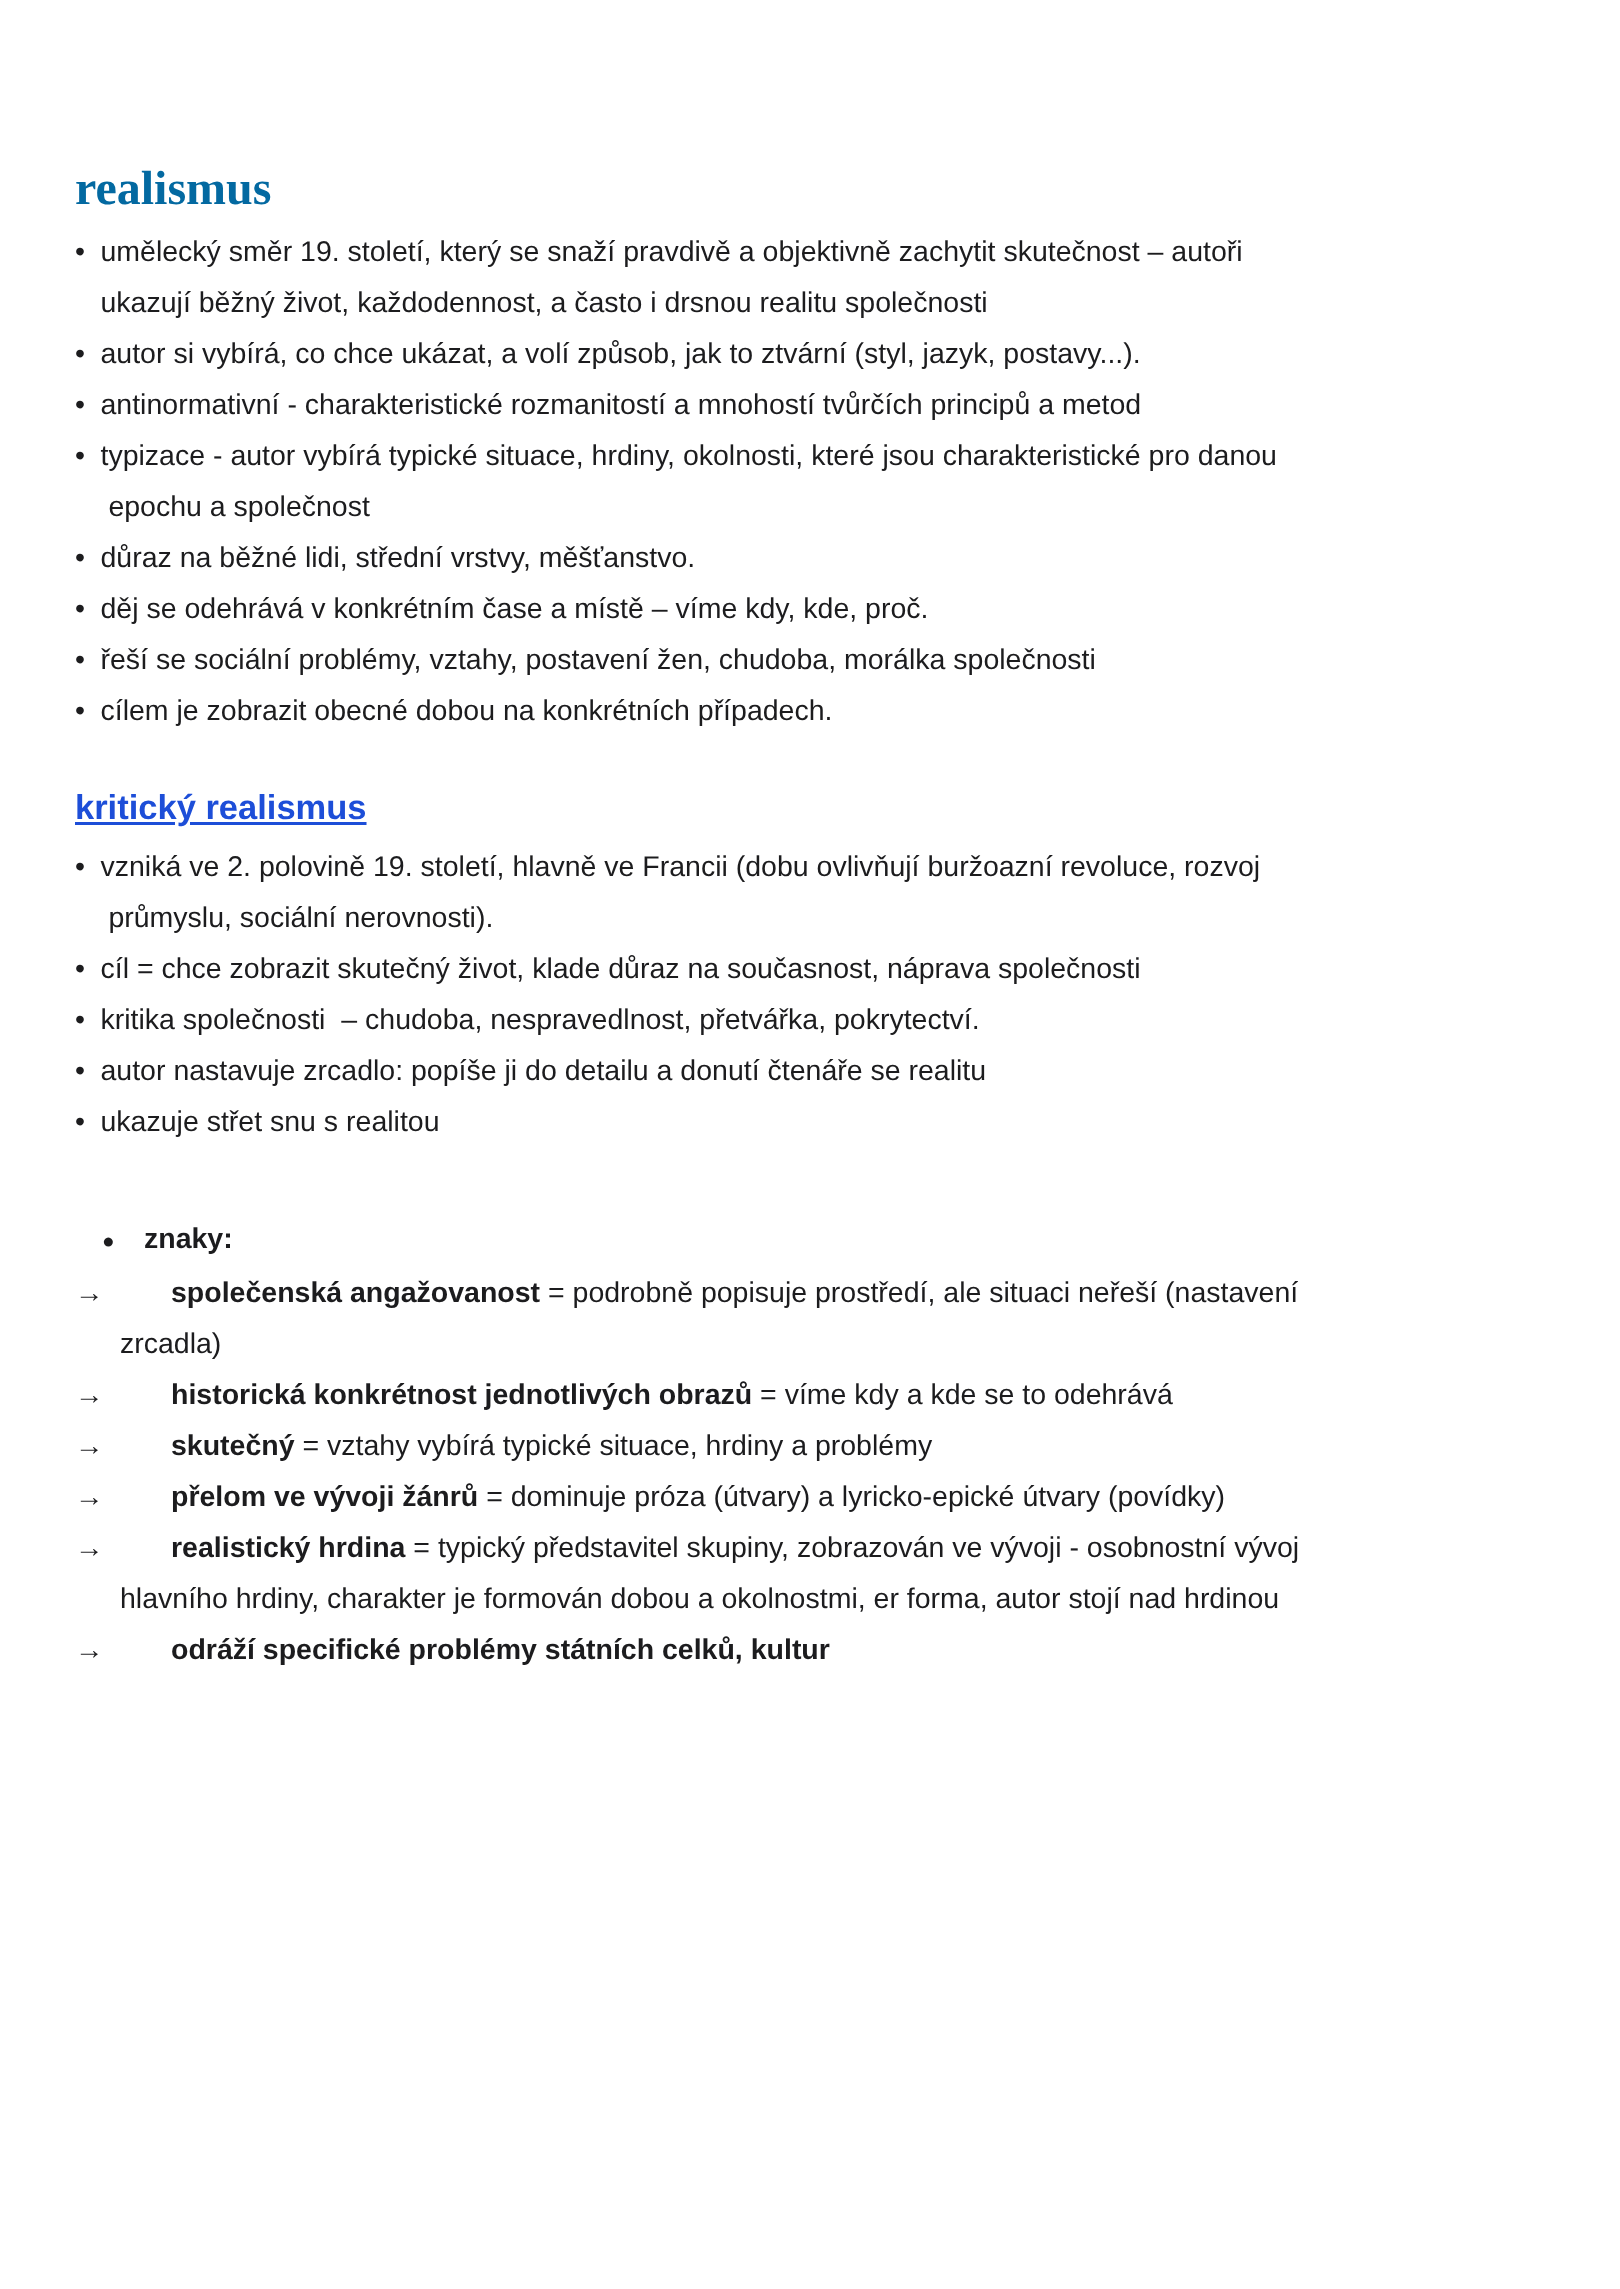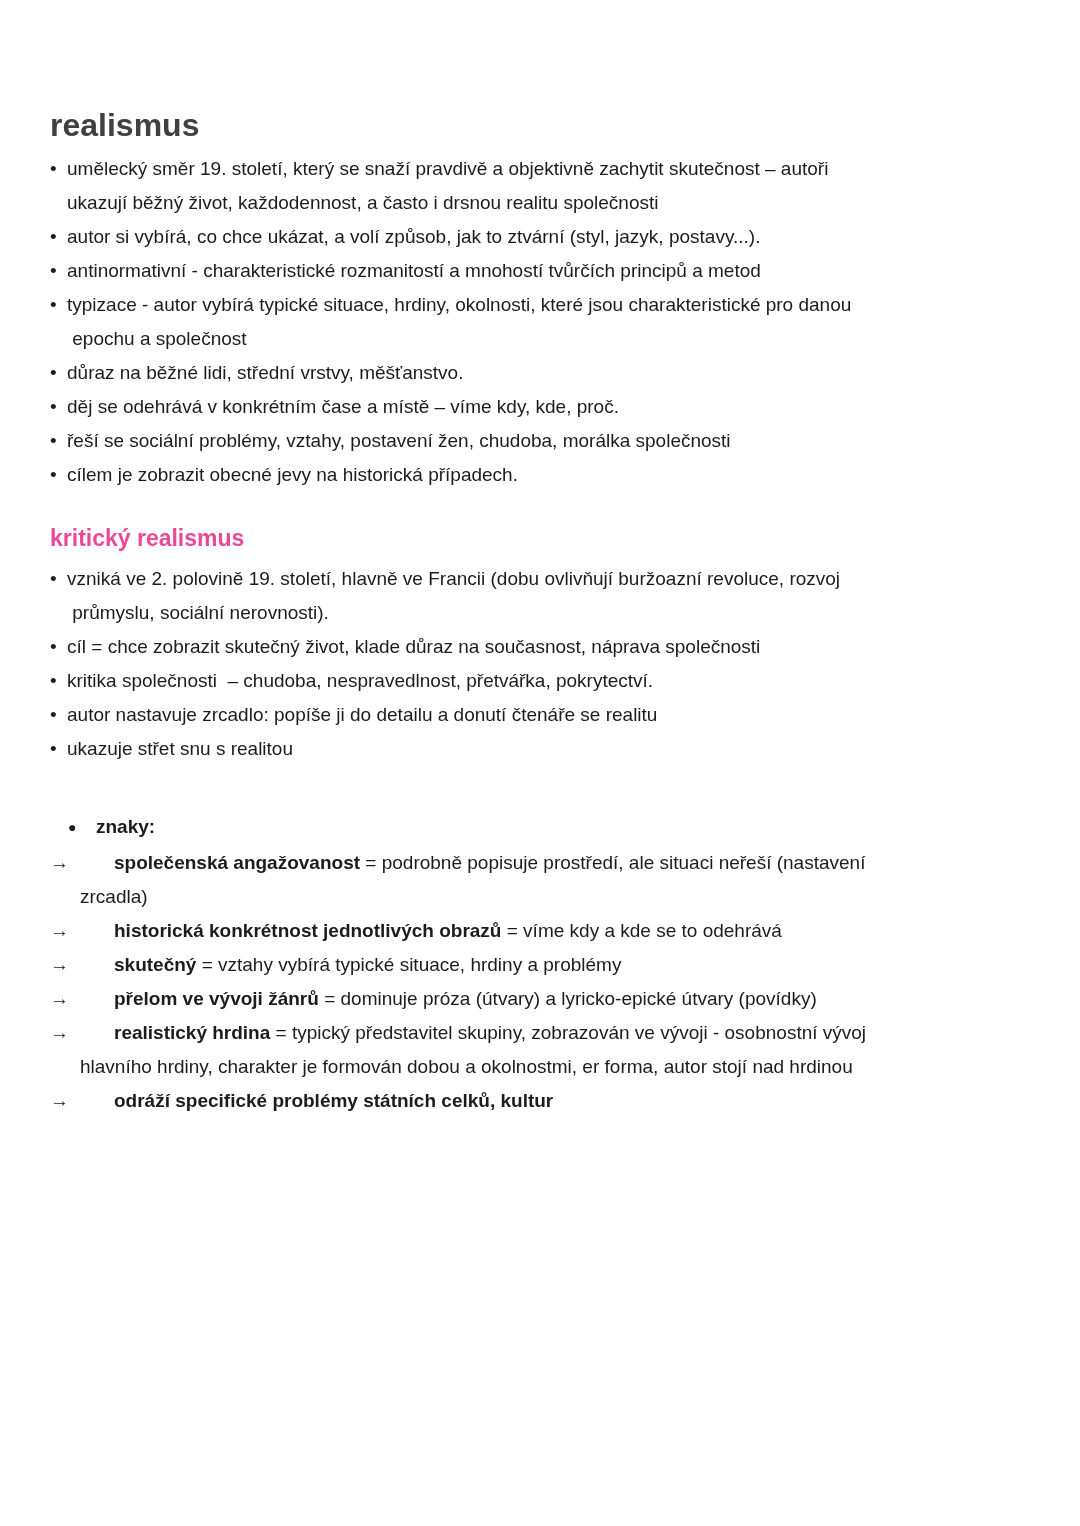--- a/index.html
+++ b/index.html
@@ -9,31 +9,33 @@
     height: 1526px;
     font-family: "Liberation Sans", "DejaVu Sans", sans-serif;
     color: #1c1c1e;
     overflow: hidden;
   }
   .page { padding: 106px 50px 0 50px; }
 
   h1.doc-title {
     font-size: 32px;
     font-weight: 700;
-    color: #404040;
+    color: #0369a1;
     margin-bottom: 8px;
     line-height: 1.2;
+    font-family: Liberation Serif, serif;
   }
   h2.section-title {
     font-size: 23px;
     font-weight: 700;
-    color: #ec4899;
+    color: #1d4ed8;
     margin-top: 32px;
     margin-bottom: 8px;
     line-height: 1.3;
+    text-decoration: underline;
   }
 
   ul { list-style: none; }
   li.row {
     display: flex;
     font-size: 19px;
     line-height: 34px;
   }
   .marker {
     flex: 0 0 17px;
@@ -99,21 +101,21 @@
     <li class="row">
       <span class="marker">•</span>
       <span class="li-text">děj se odehrává v konkrétním čase a místě – víme kdy, kde, proč.</span>
     </li>
     <li class="row">
       <span class="marker">•</span>
       <span class="li-text">řeší se sociální problémy, vztahy, postavení žen, chudoba, morálka společnosti</span>
     </li>
     <li class="row">
       <span class="marker">•</span>
-      <span class="li-text">cílem je zobrazit obecné jevy na historická případech.</span>
+      <span class="li-text">cílem je zobrazit obecné dobou na konkrétních případech.</span>
     </li>
   </ul>
 
   <h2 class="section-title">kritický realismus</h2>
 
   <ul class="bullet-list">
     <li class="row">
       <span class="marker">•</span>
       <span class="li-text">vzniká ve 2. polovině 19. století, hlavně ve Francii (dobu ovlivňují buržoazní revoluce, rozvoj
  průmyslu, sociální nerovnosti).</span>

